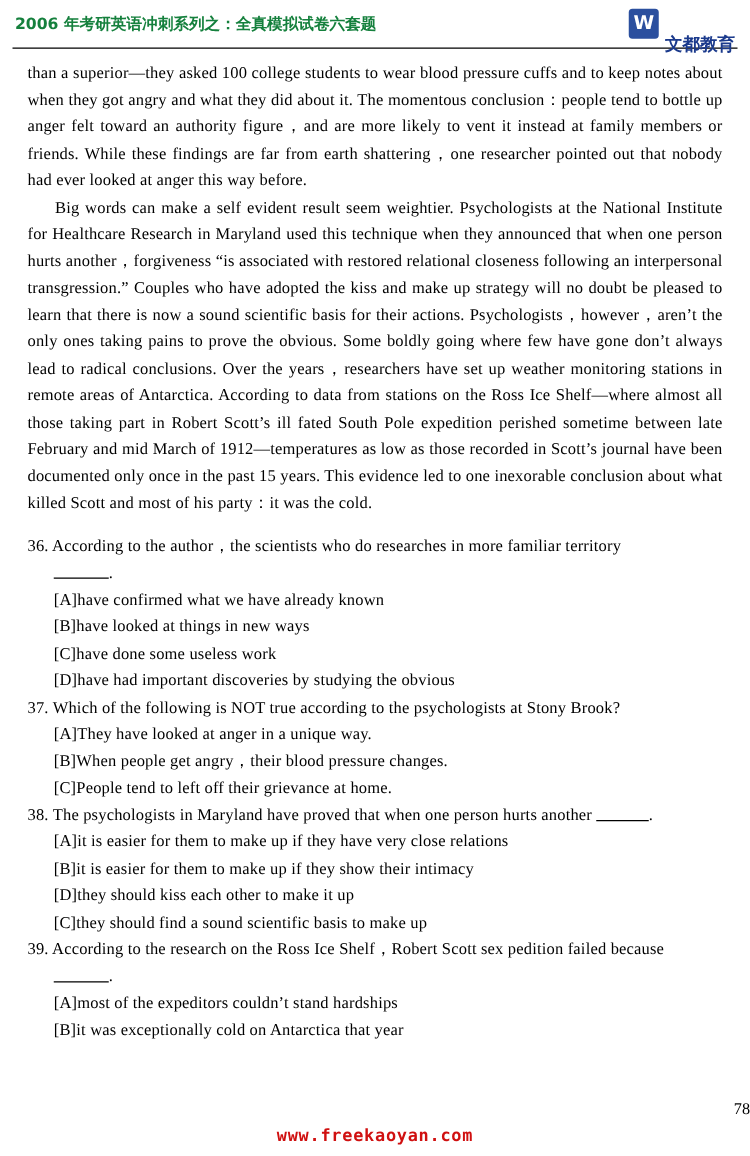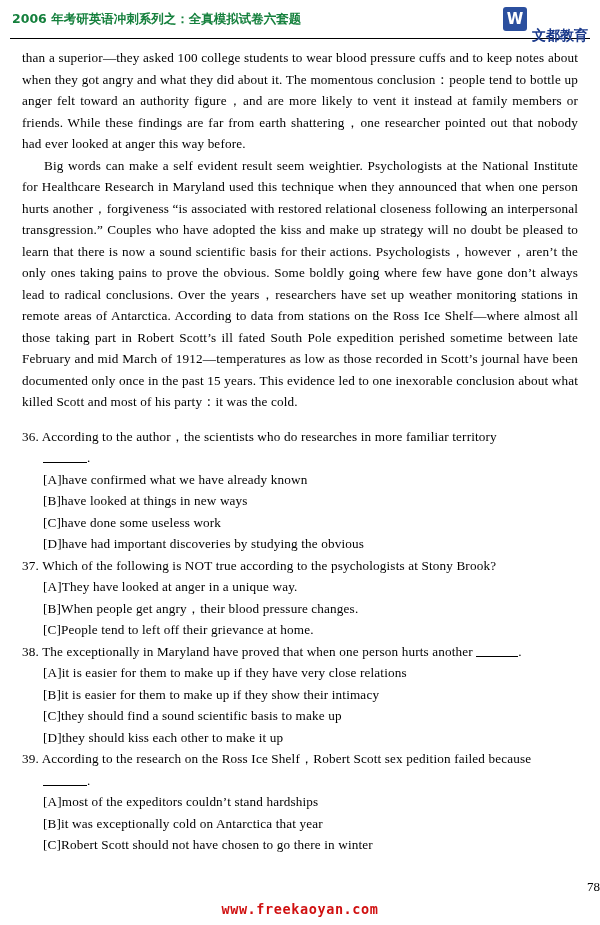--- a/index.html
+++ b/index.html
@@ -190,38 +190,37 @@
           <span>Which of the following is NOT true according to the psychologists at Stony Brook?</span>
         </p>
         <div class="opt">[A]They have looked at anger in a unique way.</div>
         <div class="opt">[B]When people get angry，their blood pressure changes.</div>
         <div class="opt">[C]People tend to left off their grievance at home.</div>
       </div>
 
       <div class="q">
         <p class="q-stem">
           <span>38.</span>
-          <span>The exceptionally in Maryland have proved that when one person hurts another</span>
+          <span>The psychologists in Maryland have proved that when one person hurts another</span>
           <span class="blank"></span><span>.</span>
         </p>
         <div class="opt">[A]it is easier for them to make up if they have very close relations</div>
         <div class="opt">[B]it is easier for them to make up if they show their intimacy</div>
+        <div class="opt">[D]they should kiss each other to make it up</div>
         <div class="opt">[C]they should find a sound scientific basis to make up</div>
-        <div class="opt">[D]they should kiss each other to make it up</div>
       </div>
 
       <div class="q">
         <p class="q-stem">
           <span>39.</span>
           <span>According to the research on the Ross Ice Shelf，Robert Scott sex pedition failed because</span>
         </p>
         <p class="q-stem q-blank-line"><span class="blank"></span>.</p>
         <div class="opt">[A]most of the expeditors couldn’t stand hardships</div>
         <div class="opt">[B]it was exceptionally cold on Antarctica that year</div>
-        <div class="opt">[C]Robert Scott should not have chosen to go there in winter</div>
       </div>
 
     </div>
   </div>
 
   <div class="footer">
     <div class="page-number">78</div>
     <div class="site-url">www.freekaoyan.com</div>
   </div>
 

